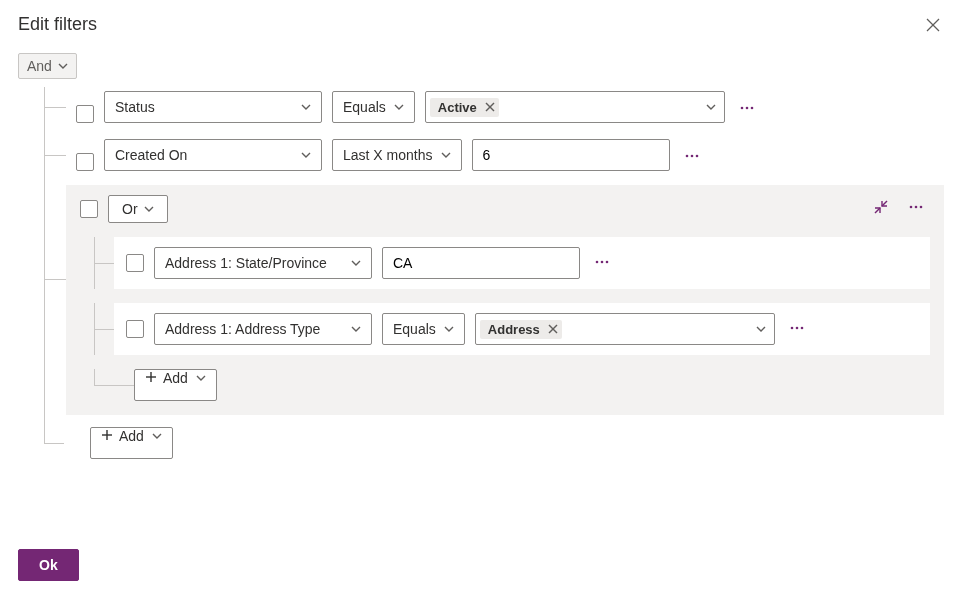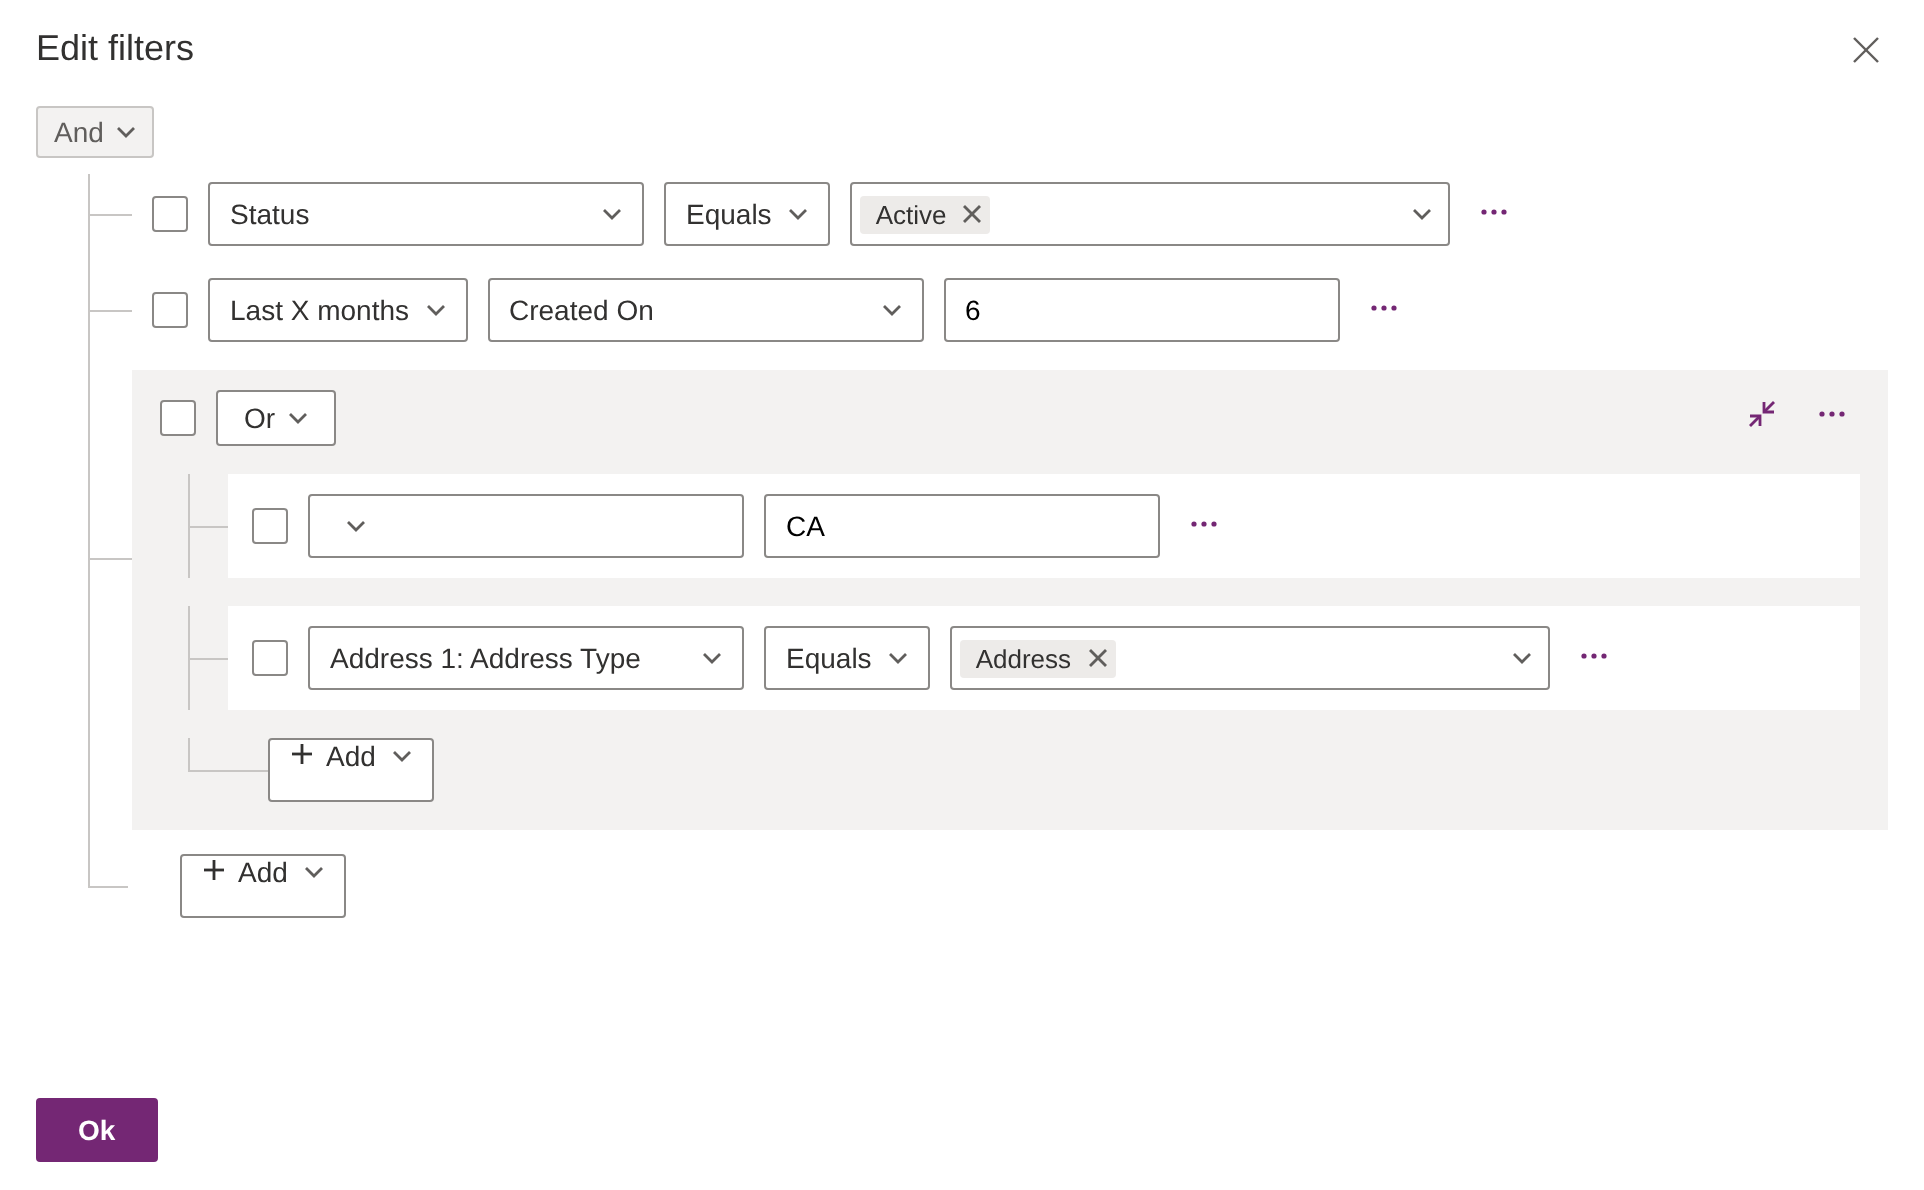--- a/index.html
+++ b/index.html
@@ -42,21 +42,21 @@
     }
     .root-pill svg { margin-left: 6px; width: 10px; height: 10px; }
 
     .tree {
       position: relative;
       margin-left: 12px;
     }
 
     .node-row {
       display: flex;
-      align-items: center;
+      align-items: flex-end;
       gap: 10px;
       padding: 8px 0;
       position: relative;
     }
 
     .connector-cell {
       position: relative;
       width: 36px;
       align-self: stretch;
       flex: 0 0 36px;
@@ -113,21 +113,21 @@
       cursor: pointer;
       background: #fff;
       width: 300px;
     }
     .tag {
       display: inline-flex;
       align-items: center;
       background: #edebe9;
       border-radius: 2px;
       padding: 2px 4px 2px 8px;
-      font-weight: 400;
+      font-weight: 700;
       font-size: 13px;
       margin-right: auto;
     }
     .tag .x { margin-left: 8px; cursor: pointer; }
     .tag .x svg { width: 10px; height: 10px; }
 
     .txt {
       height: 32px;
       border: 1px solid #8a8886;
       border-radius: 2px;
@@ -313,28 +313,28 @@
         </svg>
     </div>
   </div>
 
   <div class="node-row">
     <div class="connector-cell">
       <div class="conn-v" style="top:-26px;bottom:-60px;"></div>
       <div class="conn-h" style="top:50%;"></div>
     </div>
     <div class="cb"></div>
-    <div class="dd op-dd">
-      <span>Last X months</span>
+    <div class="dd field-dd">
+      <span>Created On</span>
       <span class="chev"><svg viewBox="0 0 10 10" fill="none" stroke="#605e5c" stroke-width="1.4">
             <polyline points="1,3 5,7 9,3"></polyline>
           </svg></span>
     </div>
-    <div class="dd field-dd">
-      <span>Created On</span>
+    <div class="dd op-dd">
+      <span>Last X months</span>
       <span class="chev"><svg viewBox="0 0 10 10" fill="none" stroke="#605e5c" stroke-width="1.4">
             <polyline points="1,3 5,7 9,3"></polyline>
           </svg></span>
     </div>
     <input class="txt" style="width: 198px;" value="6">
     <div class="more">
       <svg viewBox="0 0 16 16" fill="currentColor">
           <circle cx="3" cy="8" r="1.3"></circle>
           <circle cx="8" cy="8" r="1.3"></circle>
           <circle cx="13" cy="8" r="1.3"></circle>
@@ -375,20 +375,21 @@
         </div>
       </div>
 
       <div class="or-body">
 
         <div class="or-row-wrap">
           <div class="hline"></div>
           <div class="white-card">
             <div class="cb"></div>
             <div class="dd field-dd">
+              <span>Address 1: State/Province</span>
               <span class="chev"><svg viewBox="0 0 10 10" fill="none" stroke="#605e5c" stroke-width="1.4">
                     <polyline points="1,3 5,7 9,3"></polyline>
                   </svg></span>
             </div>
             <input class="txt" style="width: 198px;" value="CA">
             <div class="more">
               <svg viewBox="0 0 16 16" fill="currentColor">
                   <circle cx="3" cy="8" r="1.3"></circle>
                   <circle cx="8" cy="8" r="1.3"></circle>
                   <circle cx="13" cy="8" r="1.3"></circle>

